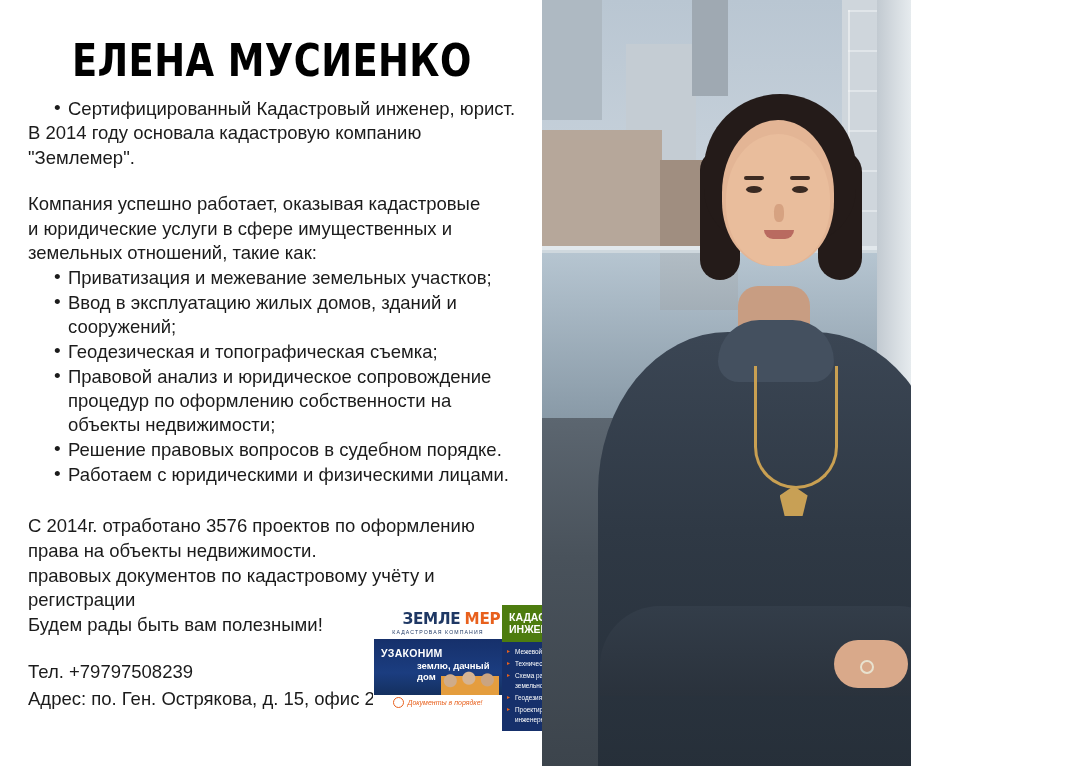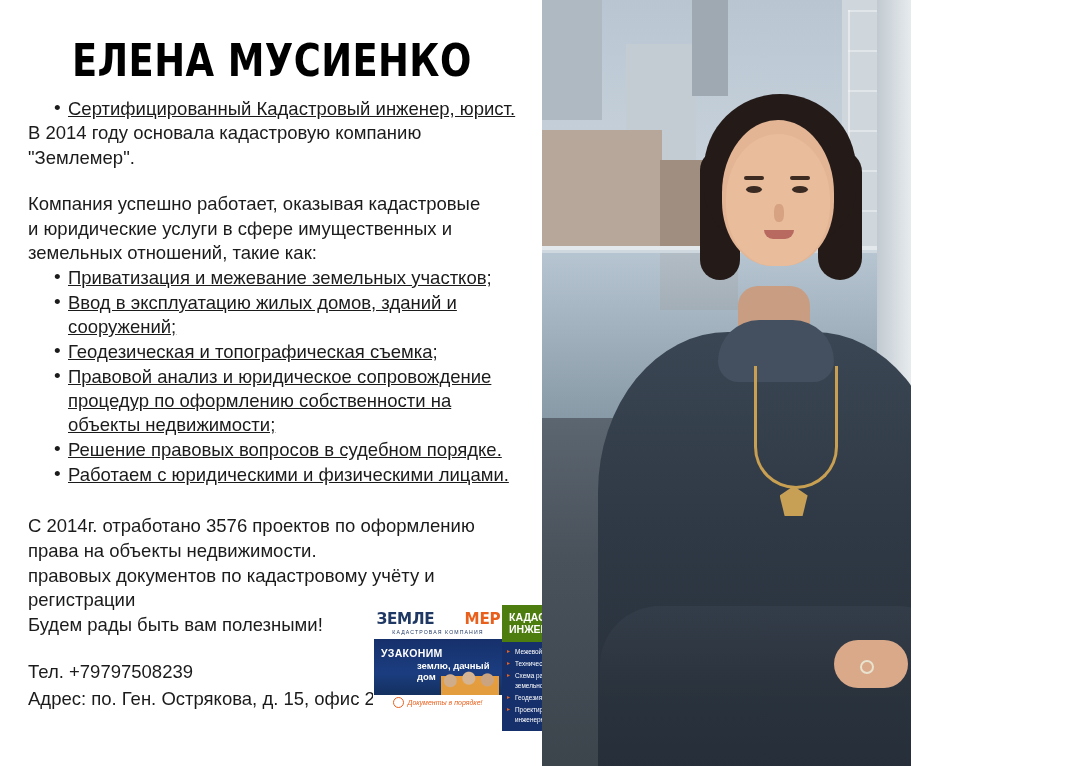--- a/index.html
+++ b/index.html
@@ -50,21 +50,20 @@
     margin: 0;
     padding-left: 26px;
     list-style: none;
   }
   ul.bullets > li {
     position: relative;
     font-size: 18.5px;
     line-height: 1.30;
     margin: 0 0 1px 0;
     padding-left: 14px;
-    text-decoration: underline;
   }
   ul.bullets > li::before {
     content: "•";
     position: absolute;
     left: 0;
     top: -1px;
     font-size: 19px;
     line-height: 1.30;
   }
 
@@ -100,21 +99,21 @@
   .banner-left {
     width: 128px;
     position: relative;
     background: #ffffff;
     display: flex;
     flex-direction: column;
   }
   .logo-row {
     display: flex;
     align-items: baseline;
-    justify-content: space-between;
+    justify-content: flex-end;
     padding-top: 4px;
     letter-spacing: -0.3px;
   }
   .logo-zem {
     font-family: "DejaVu Sans", sans-serif;
     font-weight: 700;
     font-size: 16.5px;
     color: #1f3864;
     transform: scaleX(0.92);
   }

